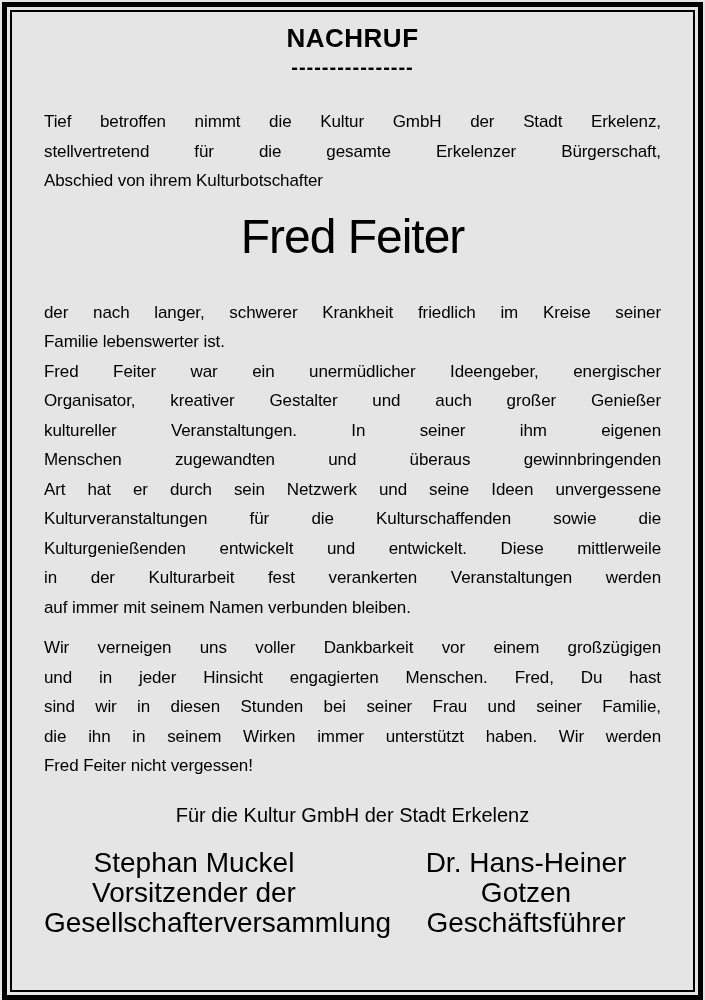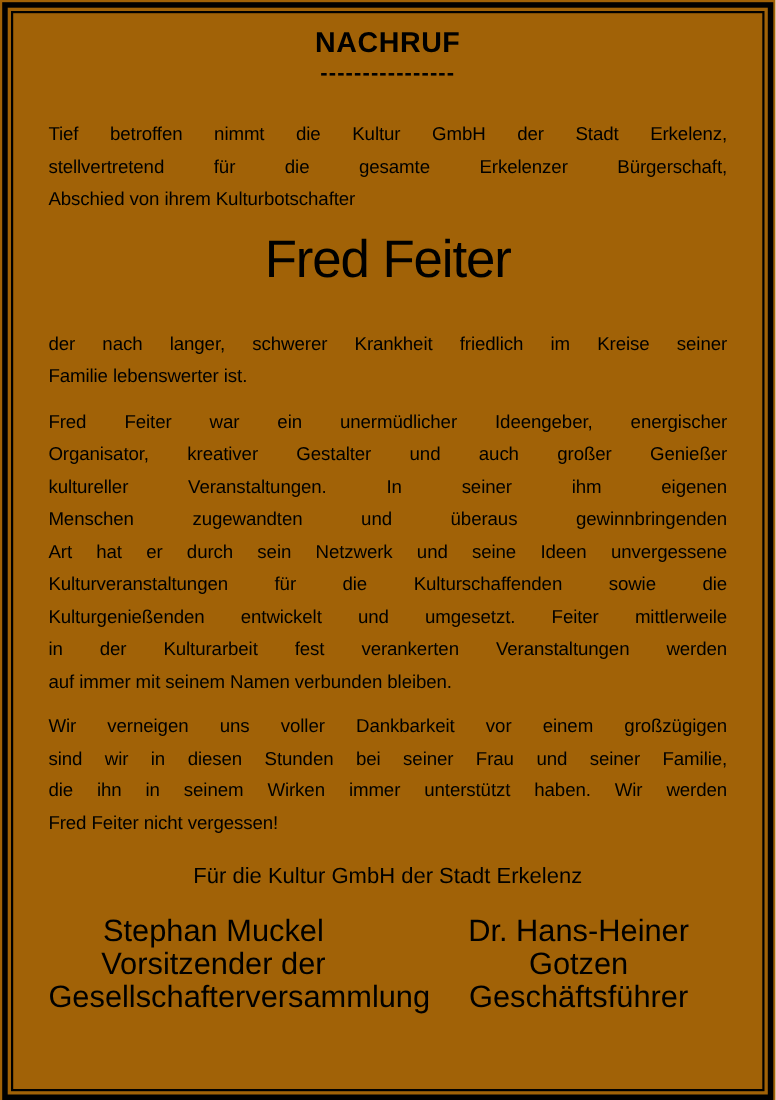--- a/index.html
+++ b/index.html
@@ -4,21 +4,21 @@
 <style>
   html, body {
     margin: 0;
     padding: 0;
     background: #ffffff;
   }
   .page {
     position: relative;
     width: 705px;
     height: 1000px;
-    background: #a16207;
+    background: #e5e5e5;
     font-family: "Liberation Sans", sans-serif;
     color: #000000;
     overflow: hidden;
   }
   .outer-frame {
     position: absolute;
     top: 2px; left: 2px; right: 2px; bottom: 0;
     border: 5px solid #000000;
   }
   .inner-frame {
@@ -70,21 +70,21 @@
   }
   .deceased-name {
     margin-top: 14px;
     text-align: center;
     font-size: 48px;
     font-weight: normal;
     line-height: 54px;
     letter-spacing: -1px;
   }
   .p-a { margin-top: 34px; }
-  .p-b { margin-top: 12px; }
+  .p-b { }
   .p-c { margin-top: 11px; }
   .closing {
     margin-top: 20px;
     text-align: center;
     font-size: 20px;
     line-height: 29.5px;
   }
   .signatures {
     margin-top: 18px;
     display: flex;
@@ -120,27 +120,28 @@
       <div class="line left">Familie lebenswerter ist.</div>
     </div>
 
     <div class="para p-b">
       <div class="line just">Fred Feiter war ein unermüdlicher Ideengeber, energischer</div>
       <div class="line just">Organisator, kreativer Gestalter und auch großer Genießer</div>
       <div class="line just">kultureller Veranstaltungen. In seiner ihm eigenen</div>
       <div class="line just">Menschen zugewandten und überaus gewinnbringenden</div>
       <div class="line just">Art hat er durch sein Netzwerk und seine Ideen unvergessene</div>
       <div class="line just">Kulturveranstaltungen für die Kulturschaffenden sowie die</div>
-      <div class="line just">Kulturgenießenden entwickelt und umgesetzt. Feiter mittlerweile</div>
+      <div class="line just">Kulturgenießenden entwickelt und entwickelt. Diese mittlerweile</div>
       <div class="line just">in der Kulturarbeit fest verankerten Veranstaltungen werden</div>
       <div class="line left">auf immer mit seinem Namen verbunden bleiben.</div>
     </div>
 
     <div class="para p-c">
       <div class="line just">Wir verneigen uns voller Dankbarkeit vor einem großzügigen</div>
+      <div class="line just">und in jeder Hinsicht engagierten Menschen. Fred, Du hast</div>
       <div class="line just">sind wir in diesen Stunden bei seiner Frau und seiner Familie,</div>
       <div class="line just">die ihn in seinem Wirken immer unterstützt haben. Wir werden</div>
       <div class="line left">Fred Feiter nicht vergessen!</div>
     </div>
 
     <div class="closing">Für die Kultur GmbH der Stadt Erkelenz</div>
 
     <div class="signatures">
       <div class="sig-left">
         <div>Stephan Muckel</div>

